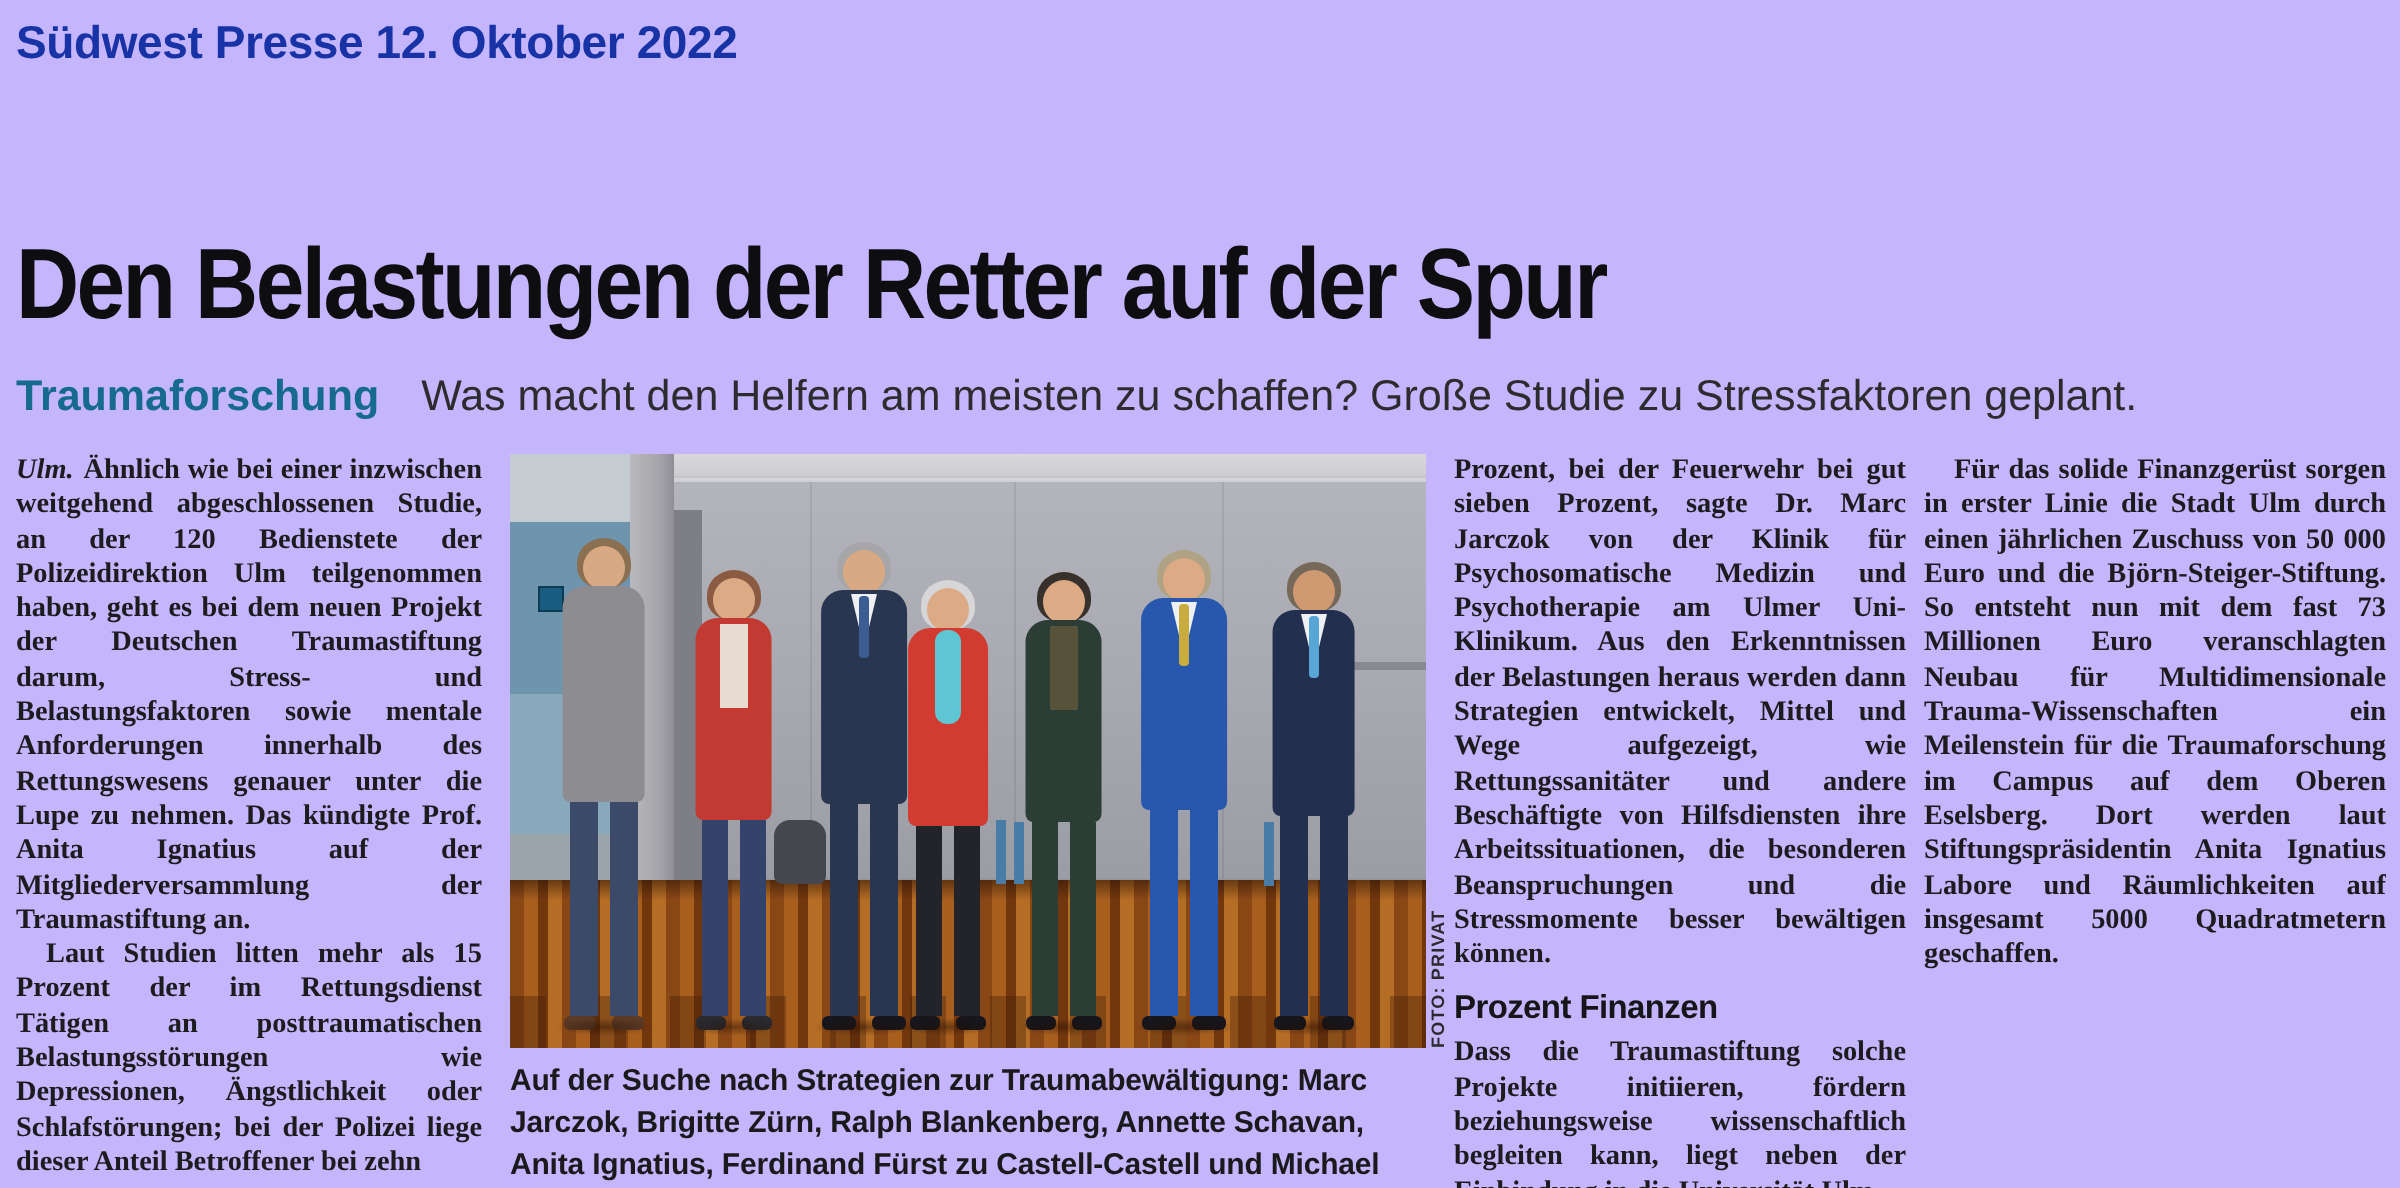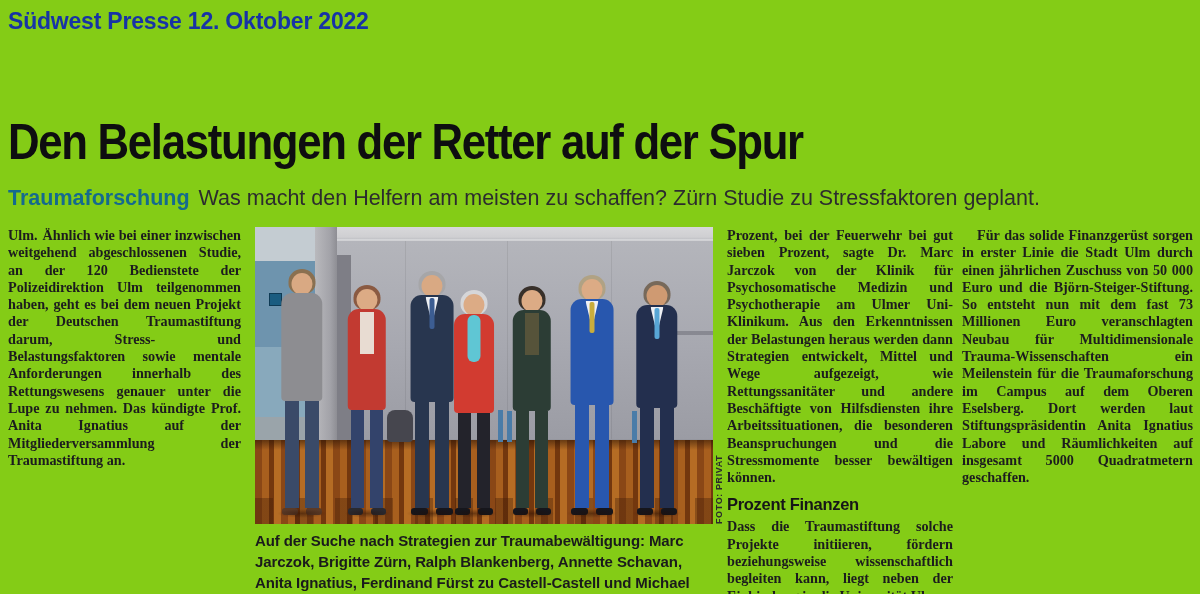--- a/index.html
+++ b/index.html
@@ -4,21 +4,21 @@
 <style>
   :root{
     --masthead-blue:#1733a6;
     --kicker-blue:#156a8e;
     --ink:#1c1c1e;
   }
   *{margin:0;padding:0;box-sizing:border-box;}
   html,body{background:#ffffff;}
   .page{
     position:relative;width:1200px;height:594px;overflow:hidden;
-    background:#84cc16;
+    background:#c4b5fd;
     font-family:"Liberation Serif", serif;
   }
   
   .masthead{
     position:absolute;left:8px;top:8px;
     font-family:"Liberation Sans", sans-serif;
     font-weight:bold;font-size:23px;letter-spacing:-.2px;
     color:var(--masthead-blue);
   }
   
@@ -27,32 +27,32 @@
     font-family:"Liberation Sans", sans-serif;
     font-weight:bold;font-size:50px;line-height:1.05;letter-spacing:-1.5px;
     color:#0e0e10;white-space:nowrap;
     transform:scaleX(.875);transform-origin:left center;
   }
   
   .kicker{
     position:absolute;left:8px;top:186px;width:1160px;
     font-family:"Liberation Sans", sans-serif;font-size:21.5px;color:#2c2c2e;
   }
-  .kicker .kicker-label{color:var(--kicker-blue);font-weight:bold;margin-right:9px;}
+  .kicker .kicker-label{color:var(--kicker-blue);font-weight:bold;margin-right:21px;}
   
   .col{
     position:absolute;top:227px;height:367px;overflow:hidden;
     font-size:14.2px;line-height:17.3px;font-weight:bold;color:var(--ink);
     text-align:justify;hyphens:auto;-webkit-hyphens:auto;
   }
   .col-1{left:8px;width:233px;}
   .col-3{left:727px;width:226px;}
   .col-4{left:962px;width:231px;}
   .col p.indent{text-indent:15px;}
-  .col .lead{margin-right:5px;}
+  .col .lead{margin-right:5px;font-style:italic;}
   .col .subhead{
     font-family:"Liberation Sans", sans-serif;font-size:16.5px;line-height:19px;
     margin-top:9px;margin-bottom:4px;color:#161618;text-align:left;letter-spacing:-.3px;
   }
   
   .photo{
     position:absolute;left:255px;top:227px;width:458px;height:297px;overflow:hidden;
     background:linear-gradient(#d8d8da 0px,#cfcfd2 10px,#b4b5bb 14px,#a7a8b0 120px,#9b9ca4 212px,#8f9098 213px);
   }
   .wall-seam{position:absolute;left:0;right:0;top:12px;height:2px;background:rgba(255,255,255,.35);}
@@ -105,25 +105,26 @@
 </head>
 <body>
 
 <div class="page">
 
   <div class="masthead">Südwest Presse 12. Oktober 2022</div>
 
   <h1 class="headline">Den Belastungen der Retter auf der Spur</h1>
 
   <div class="kicker">
-    <span class="kicker-label">Traumaforschung</span><span>Was macht den Helfern am meisten zu schaffen? Zürn Studie zu Stressfaktoren geplant.</span>
+    <span class="kicker-label">Traumaforschung</span><span>Was macht den Helfern am meisten zu schaffen? Große Studie zu Stressfaktoren geplant.</span>
   </div>
 
   <div class="col col-1">
     <p><span class="lead">Ulm.</span><span>Ähnlich wie bei einer inzwischen weitgehend abgeschlossenen Studie, an der 120 Bedienstete der Polizeidirektion Ulm teilgenommen haben, geht es bei dem neuen Projekt der Deutschen Traumastiftung darum, Stress- und Belastungsfaktoren sowie mentale Anforderungen innerhalb des Rettungswesens genauer unter die Lupe zu nehmen. Das kündigte Prof. Anita Ignatius auf der Mitgliederversammlung der Traumastiftung an.</span></p>
+    <p class="indent">Laut Studien litten mehr als 15 Prozent der im Rettungsdienst Tätigen an posttraumatischen Belastungsstörungen wie Depressionen, Ängstlichkeit oder Schlafstörungen; bei der Polizei liege dieser Anteil Betroffener bei zehn</p>
   </div>
 
   <div class="photo">
     <div class="wall-seam"></div>
     <div class="wall-line" style="left:150px;"></div>
     <div class="wall-line" style="left:252px;"></div>
     <div class="wall-line" style="left:356px;"></div>
     <div class="wall-band-right"></div>
     <div class="door">
       <div class="door-sign"></div>

